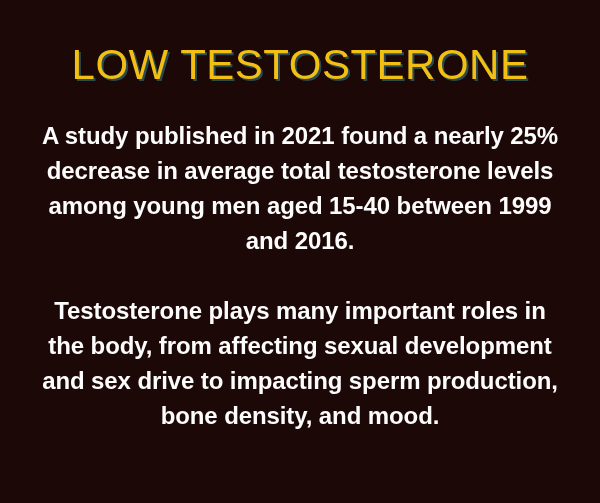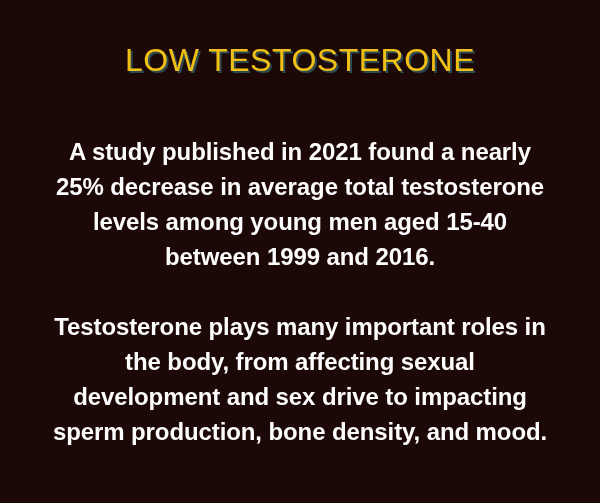--- a/index.html
+++ b/index.html
@@ -26,37 +26,37 @@
   }
   .headline {
     margin: 0;
     padding: 0;
     position: absolute;
     top: 44px;
     left: 0;
     right: 0;
     text-align: center;
     font-family: "Liberation Sans", sans-serif;
-    font-size: 32px;
+    font-size: 42px;
     font-weight: 400;
     line-height: 1.0;
     letter-spacing: 0.5px;
     color: #f2c014;
     text-shadow: 2px 2px 0 #2c4a52;
     white-space: nowrap;
   }
   .body-block {
     position: absolute;
     top: 118px;
     left: 36px;
     right: 36px;
     text-align: center;
   }
   .para {
-    margin: 16px;
+    margin: 0;
     font-family: "Liberation Sans", sans-serif;
     font-size: 24px;
     font-weight: bold;
     line-height: 35px;
     color: #fdfdfd;
     letter-spacing: -0.1px;
     text-align: center;
   }
   .para + .para {
     margin-top: 35px;

